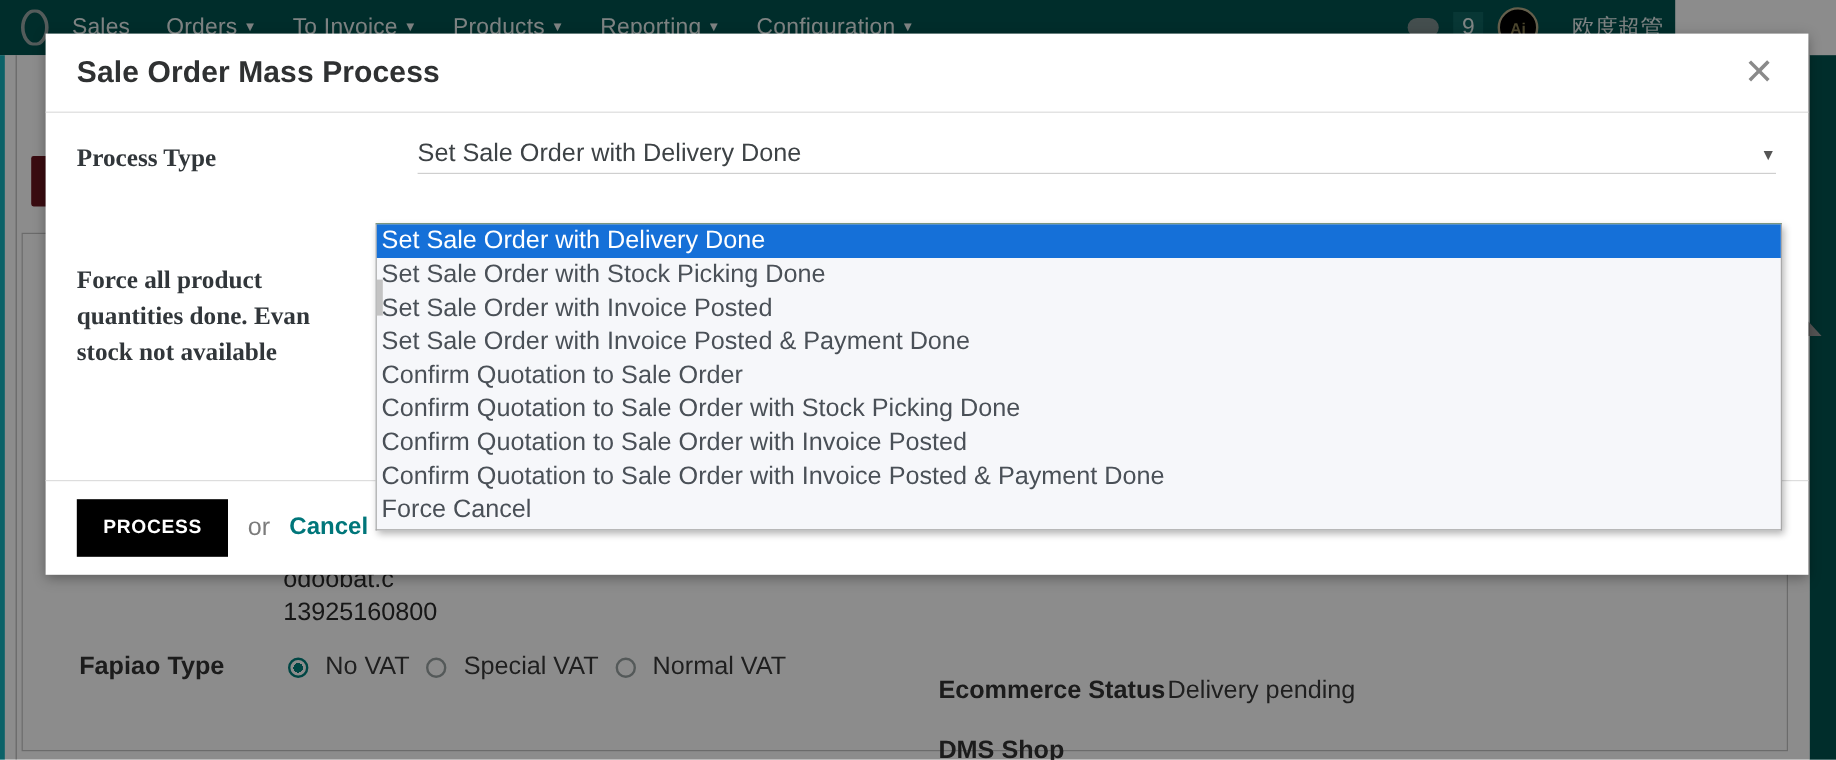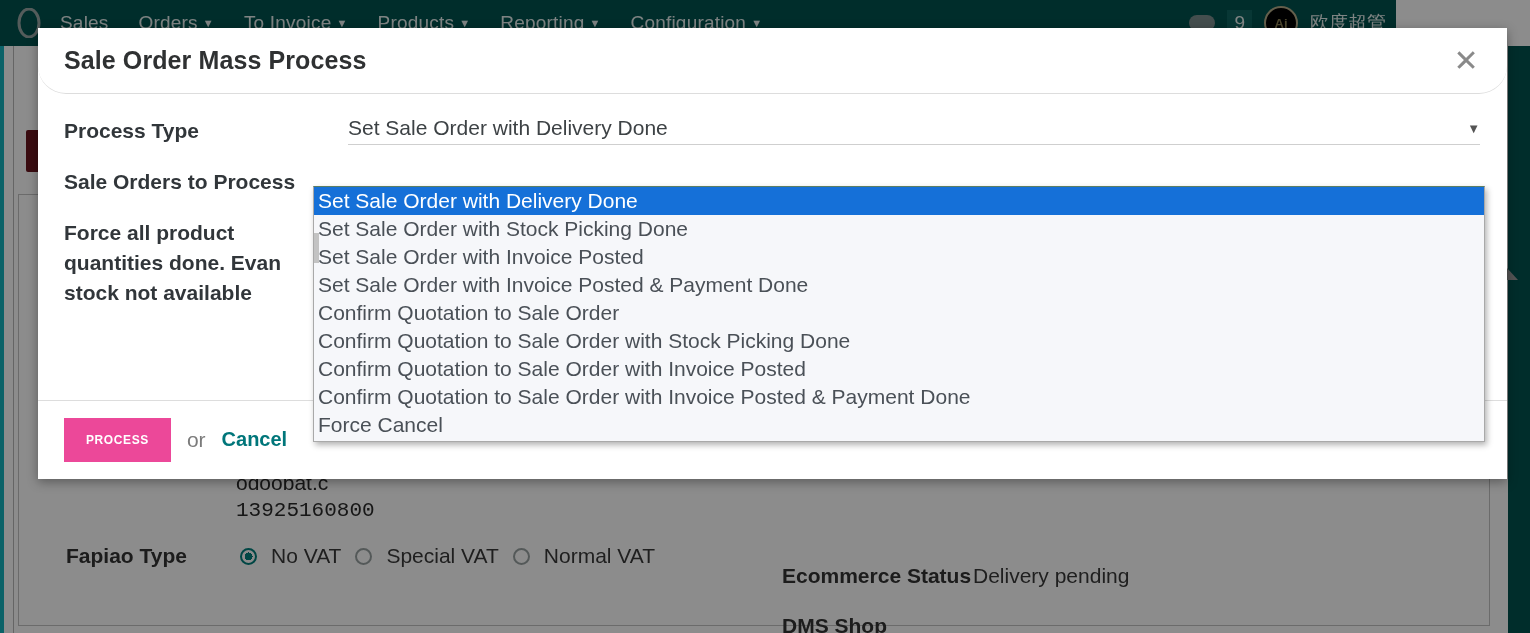--- a/index.html
+++ b/index.html
@@ -73,20 +73,21 @@
     background: #000000;
     border: 2px solid #b6ad8a;
     color: #8a8054;
     font-size: 13px;
     display: flex; align-items: center; justify-content: center;
     font-weight: bold;
   }
   .nav-user {
     color: #e6efee;
     font-size: 19px;
+    margin-left: 16px;
   }
 
   
   .content-area {
     position: absolute;
     top: 46px; left: 0;
     width: 1530px; height: 587px;
     background: #ffffff;
   }
   .left-rail {
@@ -185,21 +186,20 @@
     background: #ffffff;
     box-shadow: 0 3px 10px rgba(0,0,0,.35);
   }
   .modal-header {
     height: 66px;
     border-bottom: 1px solid #dddddd;
     display: flex;
     align-items: center;
     padding: 0 24px 0 26px;
     box-sizing: border-box;
-    border-radius: 28px;
   }
   .modal-title {
     font-size: 25px;
     font-weight: bold;
     color: #2f3132;
     letter-spacing: .1px;
   }
   .modal-close {
     margin-left: auto;
     width: 34px; height: 34px;
@@ -213,20 +213,21 @@
   .modal-body {
     position: relative;
     padding: 22px 26px 0 26px;
     height: 306px;
     box-sizing: border-box;
   }
   .form-row {
     position: absolute;
     display: flex;
     align-items: center;
+    font-family: Liberation Serif, serif;
   }
   .form-label {
     font-size: 21px;
     font-weight: bold;
     color: #31363a;
     width: 240px;
     line-height: 30px;
   }
   .select-wrap {
     position: absolute;
@@ -261,23 +262,23 @@
   .modal-footer {
     border-top: 1px solid #dddddd;
     height: 78px;
     display: flex;
     align-items: center;
     padding-left: 26px;
     box-sizing: border-box;
     gap: 16px;
   }
   .btn-process {
-    background: #ec4899;
+    background: #000000;
     color: #ffffff;
-    font-size: 12px;
+    font-size: 16px;
     font-weight: bold;
     letter-spacing: .6px;
     padding: 15px 22px;
     border: none;
     cursor: pointer;
     font-family: "Liberation Sans", sans-serif;
   }
   .or-text {
     color: #7b7b7b;
     font-size: 21px;
@@ -369,21 +370,21 @@
     <div class="sheet-border-left"></div>
     <div class="alert-banner"></div>
     <div class="panel-outline"></div>
     <div class="panel-outline-2"></div>
     <div class="side-strip"></div>
     <div class="side-strip-2"></div>
     <div class="teal-box"></div>
     <div class="scroll-up-arrow"></div>
 
     <div class="bg-row" style="left:236px; top:425px;">odoobat.c</div>
-    <div class="bg-row" style="left:236px; top:453px;font-family:Liberation Mono, monospace;">13925160800</div>
+    <div class="bg-row" style="left:236px; top:453px;">13925160800</div>
 
     <div class="bg-row bg-label" style="left:66px; top:498px;text-align:right;">Fapiao Type</div>
     <div class="bg-row" style="left:240px; top:498px;">
       <span class="radio-group">
         <span class="radio on"></span>
         <span class="bg-value">No VAT</span>
         <span class="radio"></span>
         <span class="bg-value">Special VAT</span>
         <span class="radio"></span>
         <span class="bg-value">Normal VAT</span>
@@ -406,23 +407,20 @@
     <div class="modal-title">Sale Order Mass Process</div>
     <div class="modal-close">✕</div>
   </div>
 
   <div class="modal-body">
 
     <div class="form-row" style="left:26px; top:22px;">
       <div class="form-label">Process Type</div>
     </div>
 
-    <div class="form-row" style="left:26px; top:73px;">
-      <div class="form-label">Sale Orders to Process</div>
-    </div>
 
     <div class="form-row" style="left:26px; top:124px;">
       <div class="form-label">Force all product quantities done. Evan stock not available</div>
     </div>
 
     <div class="select-wrap">
       <div class="select-display">
         <span>Set Sale Order with Delivery Done</span>
         <span class="select-caret">▼</span>
       </div>

